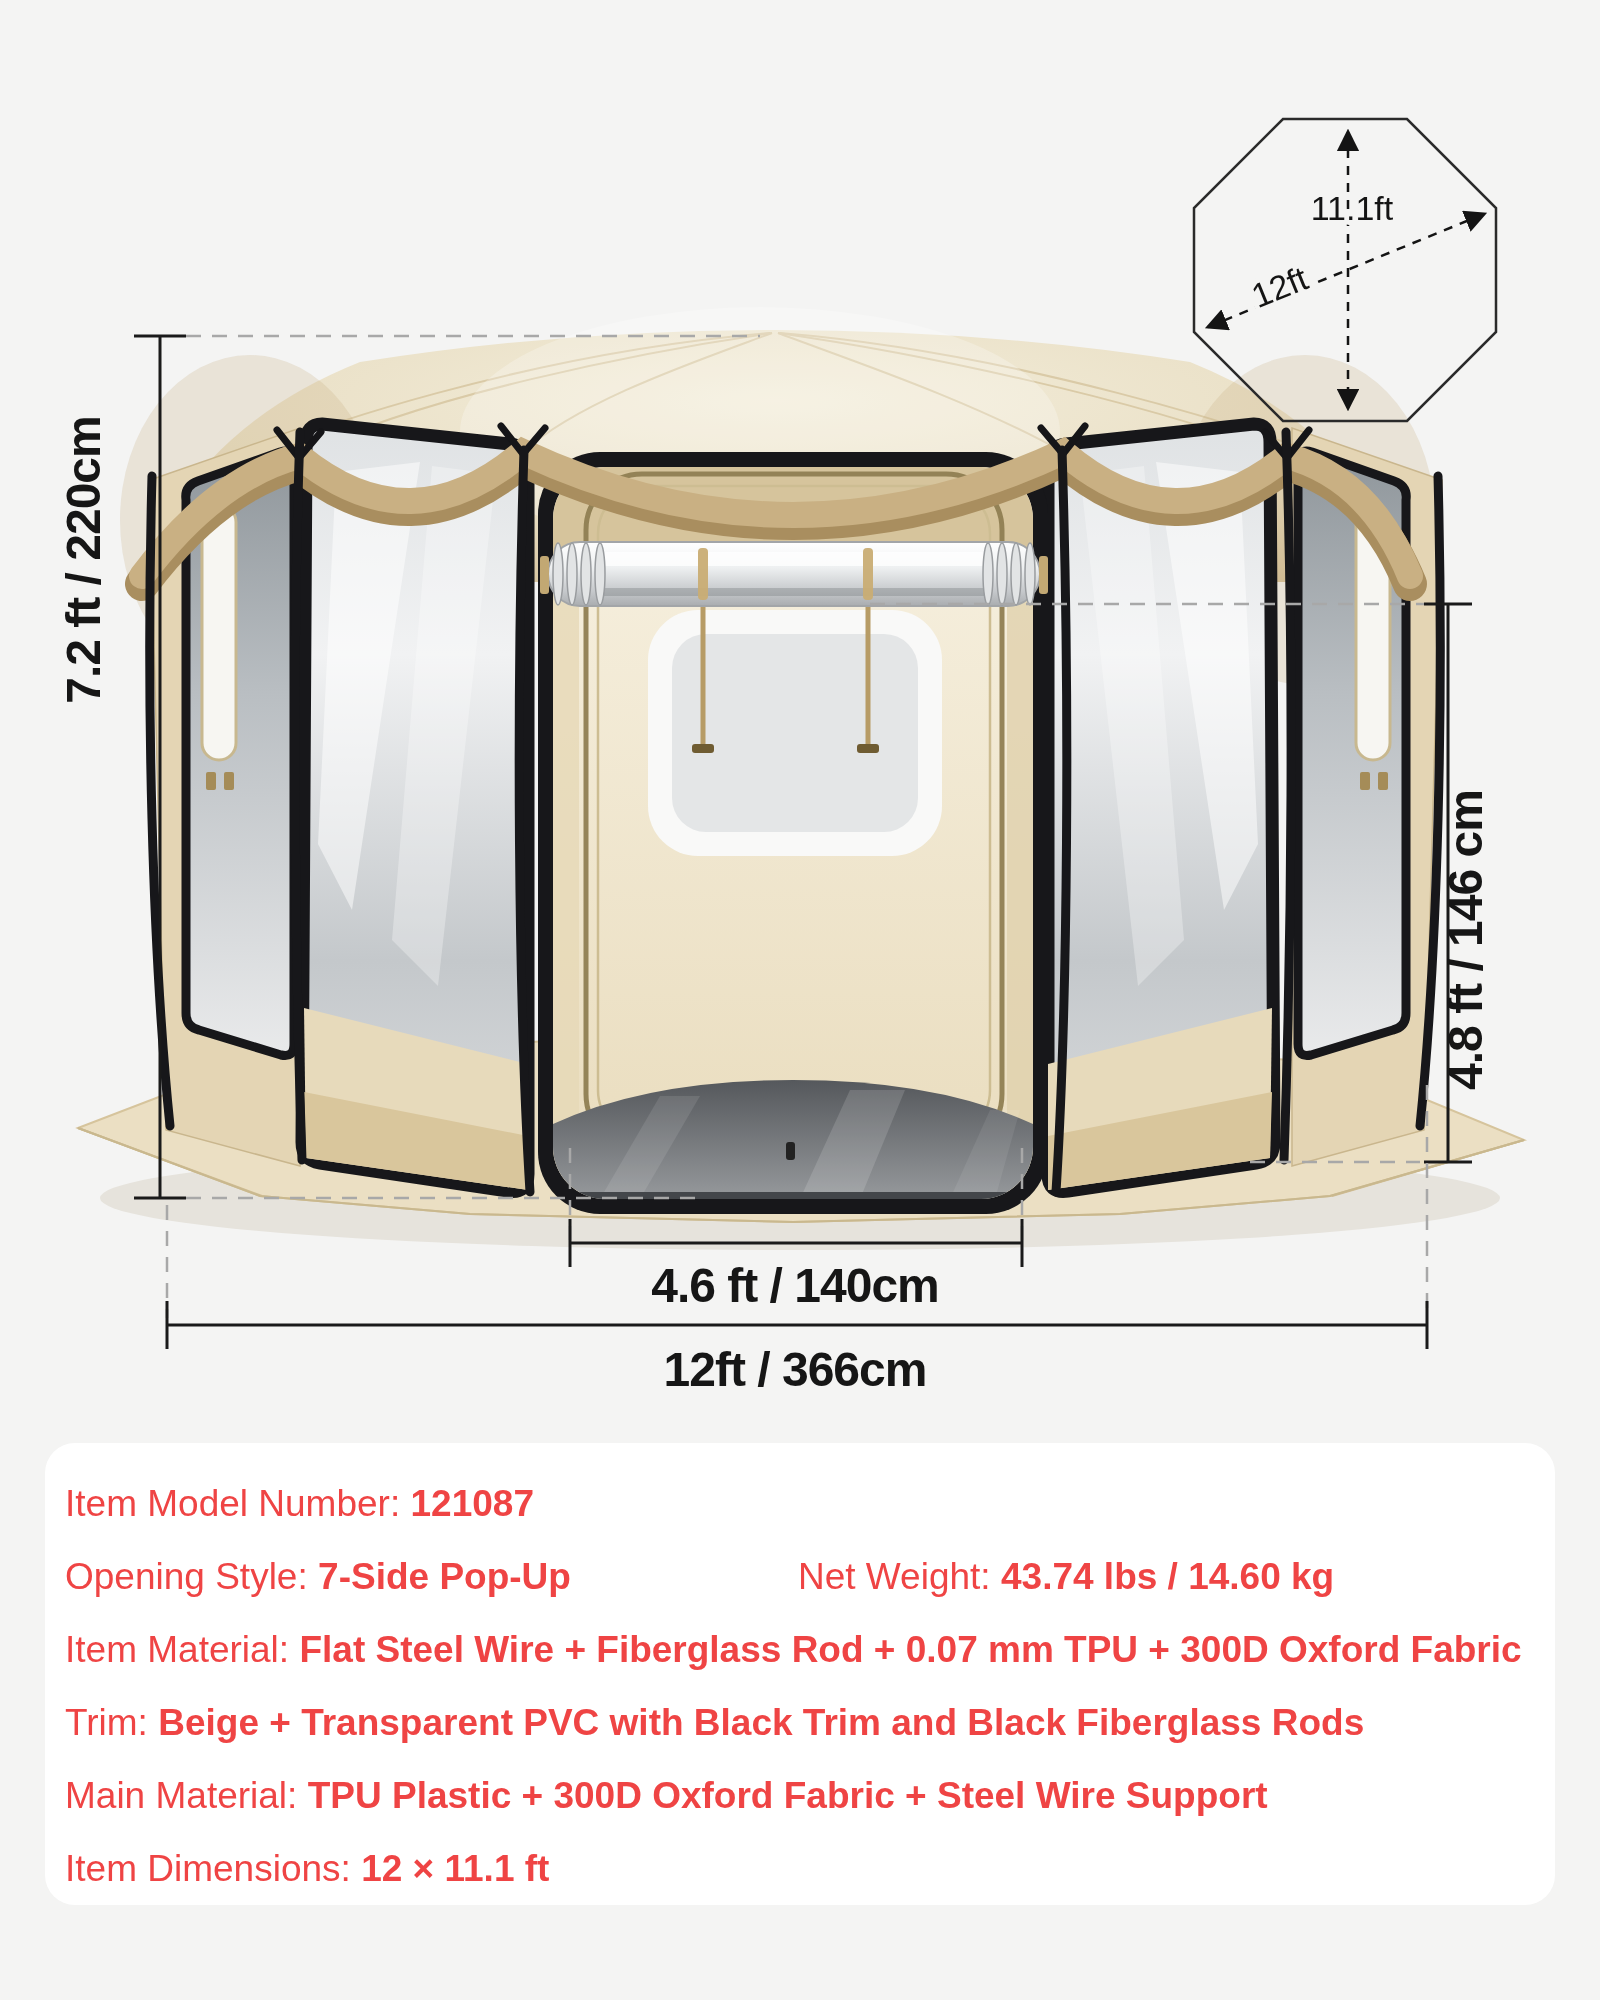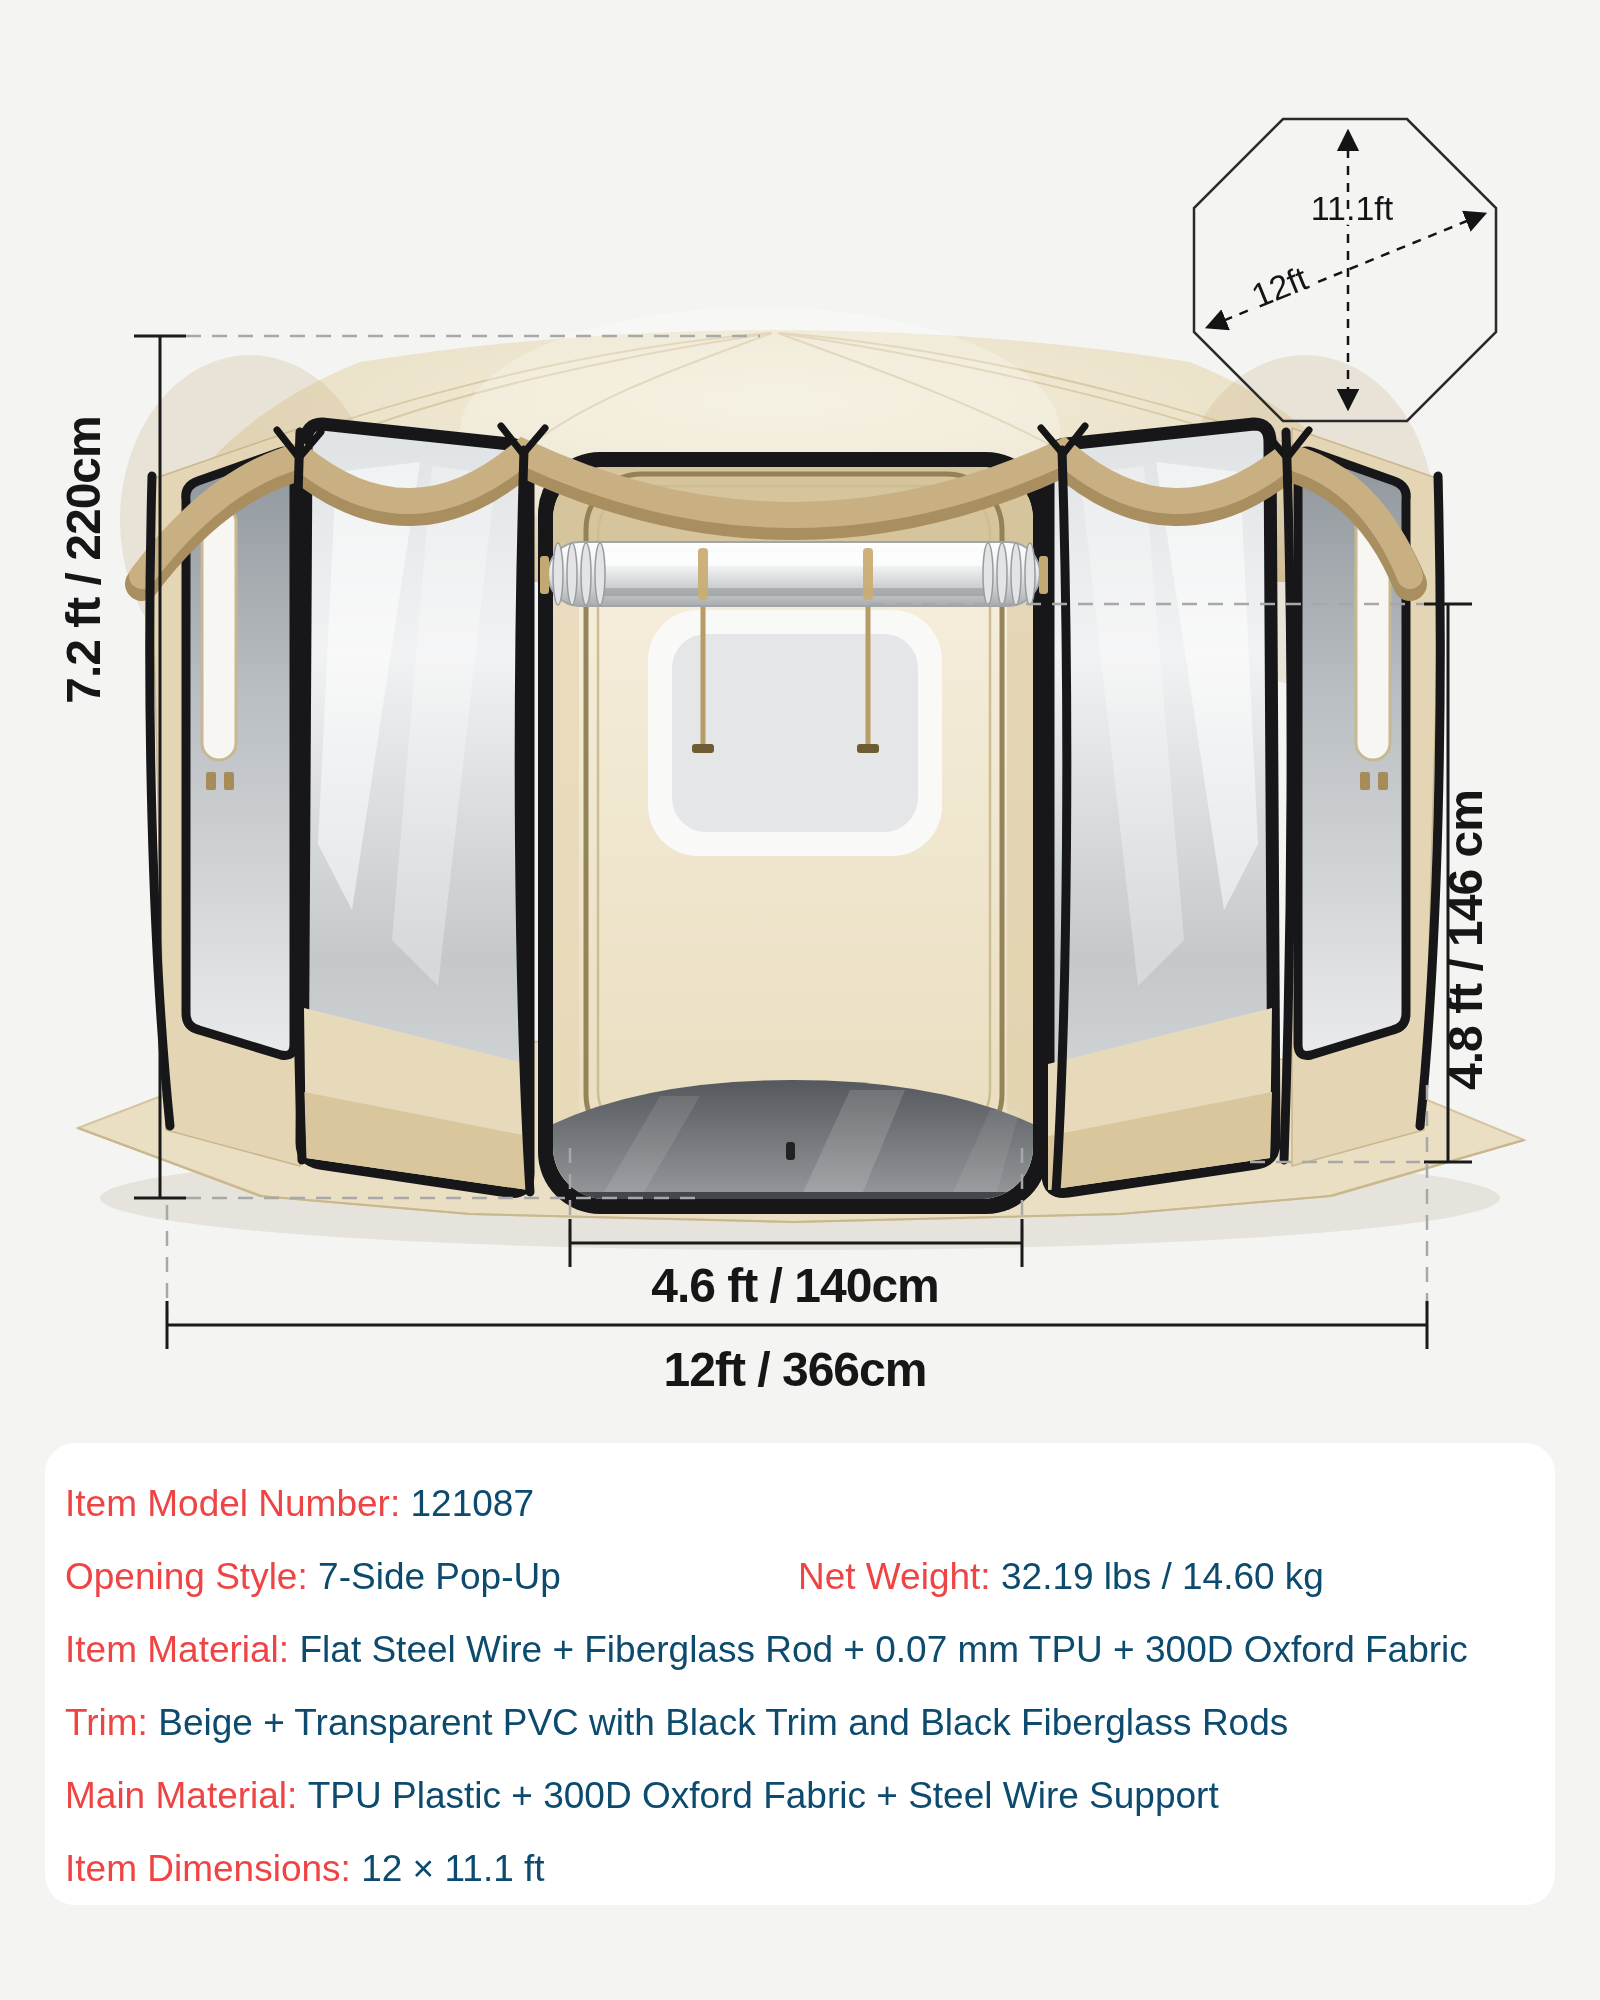--- a/index.html
+++ b/index.html
@@ -16,21 +16,21 @@
           paint-order:stroke; stroke:#f4f4f3; stroke-width:10px; stroke-linejoin:round; }
 
   
   .card { position:absolute; left:45px; top:1443px; width:1510px; height:462px;
           background:#ffffff; border-radius:30px; box-sizing:border-box;
           padding:24px 20px 0 20px; }
   .row  { display:flex; height:73px; align-items:center; }
   .spec { font-size:37px; color:#1c1c1c; white-space:nowrap; }
   .row.two .spec:first-child { flex:0 0 733px; }
   .lbl  { color:#ef4444; margin-right:0.28em; }
-  .val  { color:#0c4a6e; font-weight:400; }
+  .val  { color:#ef4444; font-weight:700; }
 </style>
 </head>
 <body>
 
 <div id="screen">
 
 <svg id="diagram" width="1600" height="1430" viewBox="0 0 1600 1430">
   <defs>
     <radialGradient id="gradDome" cx="50%" cy="28%" r="85%">
       <stop offset="0%" stop-color="#f3edda"></stop>
@@ -244,21 +244,21 @@
   <div class="row two">
     <div class="spec">
       <span class="lbl">Item Model Number:</span><span class="val">121087</span>
     </div>
   </div>
   <div class="row two">
     <div class="spec">
       <span class="lbl">Opening Style:</span><span class="val">7-Side Pop-Up</span>
     </div>
     <div class="spec">
-      <span class="lbl">Net Weight:</span><span class="val">32.19 lbs / 14.60 kg</span>
+      <span class="lbl">Net Weight:</span><span class="val">43.74 lbs / 14.60 kg</span>
     </div>
   </div>
   <div class="row">
     <div class="spec">
       <span class="lbl">Item Material:</span><span class="val">Flat Steel Wire + Fiberglass Rod + 0.07 mm TPU + 300D Oxford Fabric</span>
     </div>
   </div>
   <div class="row">
     <div class="spec">
       <span class="lbl">Trim:</span><span class="val">Beige + Transparent PVC with Black Trim and Black Fiberglass Rods</span>

